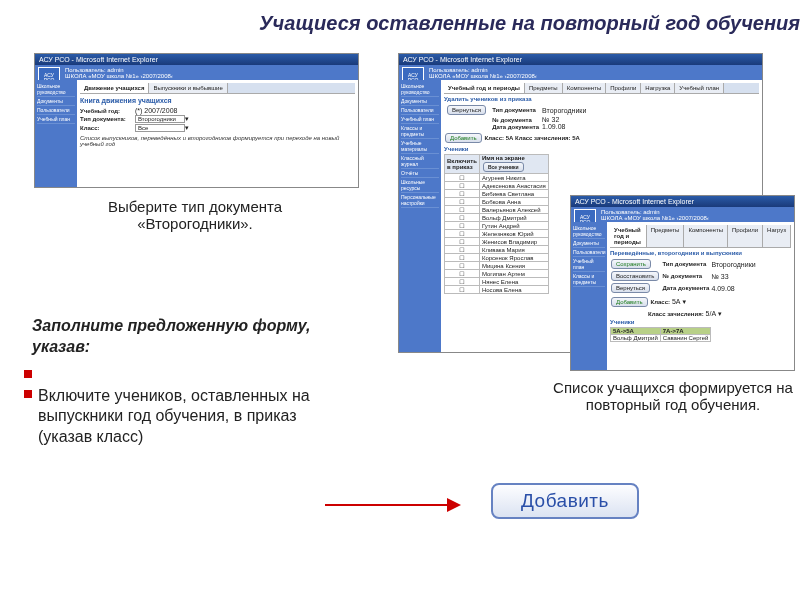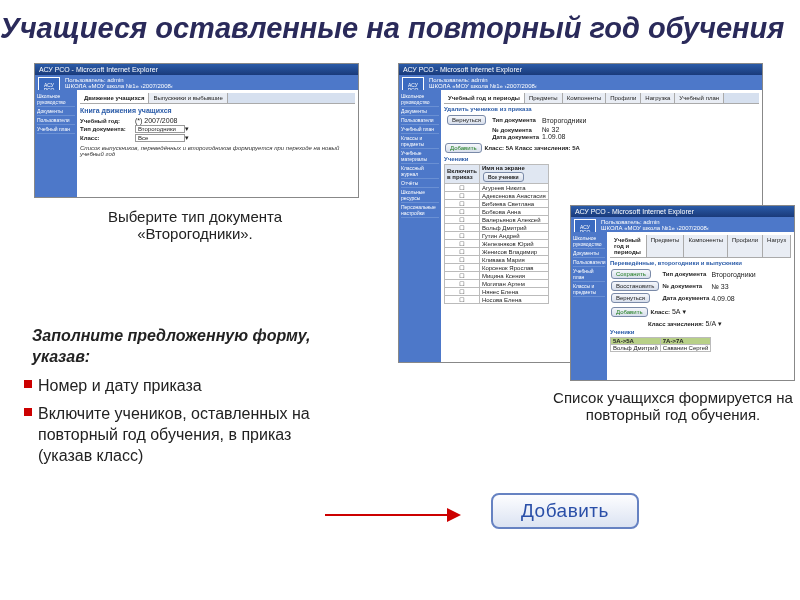--- a/index.html
+++ b/index.html
@@ -5,22 +5,22 @@
   * { box-sizing: border-box; margin: 0; padding: 0; }
   body {
     width: 800px;
     height: 600px;
     font-family: Arial, sans-serif;
     background: #fff;
     position: relative;
     overflow: hidden;
   }
   .title {
-    text-align: left;
-    font-size: 29px;
+    text-align: right;
+    font-size: 20px;
     font-weight: bold;
     font-style: italic;
     color: #2a2a5a;
     padding: 12px 0 6px;
   }
   .content { position: relative; width: 100%; height: 540px; padding-left: 28px; }
   .shot {
     position: absolute;
     background: #eaeef3;
     border: 1px solid #888;
@@ -320,25 +320,24 @@
     </div>
   </div>
 
   <div class="caption" style="left:60px; top:157px; width:270px;">Выберите тип документа «Второгодники».</div>
   <div class="caption" style="left:548px; top:338px; width:250px;">Список учащихся формируется на повторный год обучения.</div>
 
   <div class="instr" style="left:24px; top:275px; width:310px;">
     <div class="instr-title">Заполните предложенную форму, указав:</div>
     <div class="bullet">
         <div class="sq"></div>
-        <div>Номер и дату приказа</div>
       </div>
     <div class="bullet">
         <div class="sq"></div>
-        <div>Включите учеников, оставленных на повторный год обучения, в приказ (указав класс)</div>
+        <div>Включите учеников, оставленных на выпускники год обучения, в приказ (указав класс)</div>
       </div>
   </div>
 
   <div class="arrow">
     <div class="arrow-line"></div>
       <div class="arrow-head"></div>
   </div>
 
   <div class="bigbtn">Добавить</div>
 

